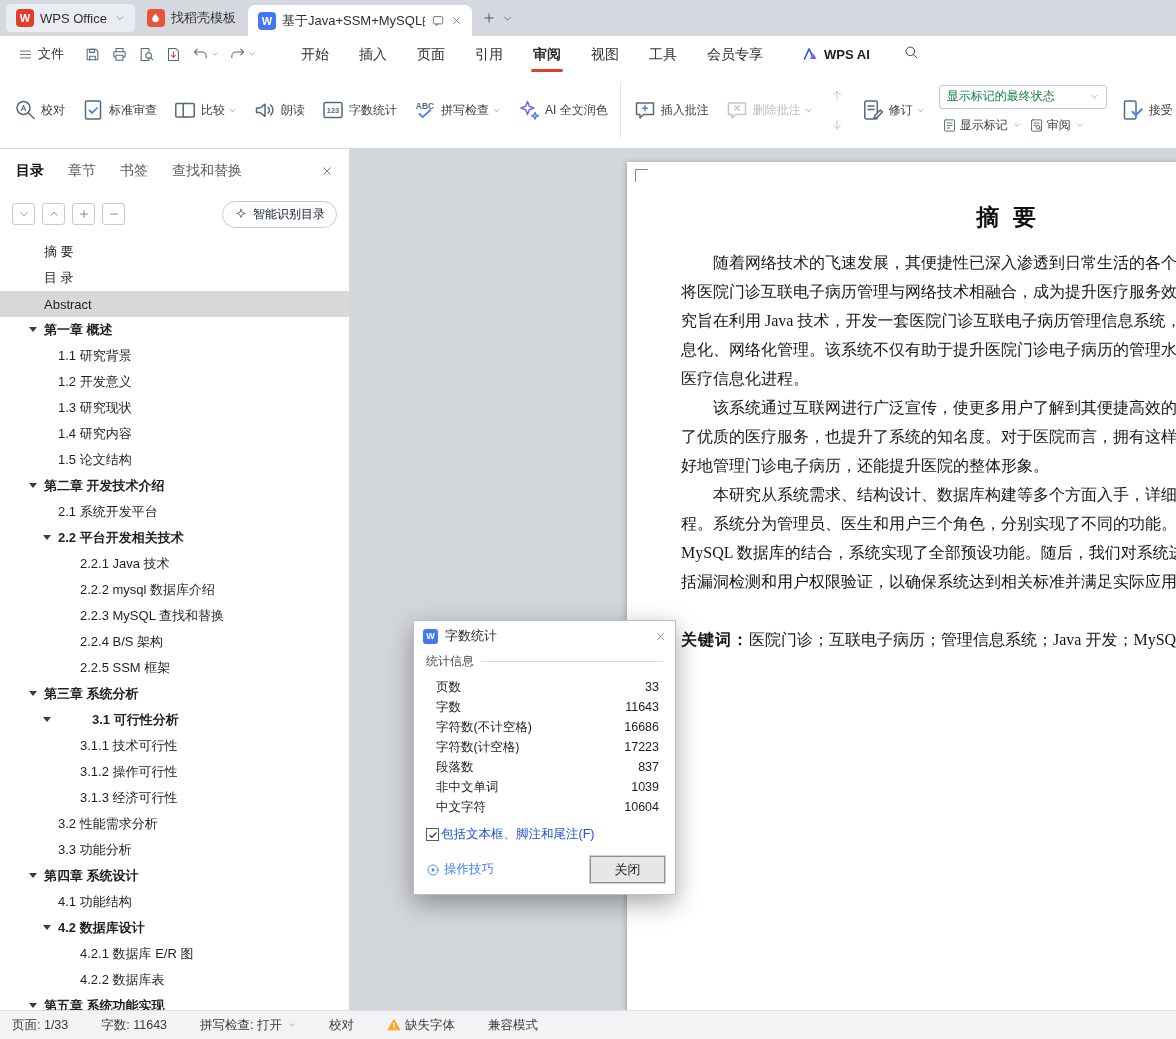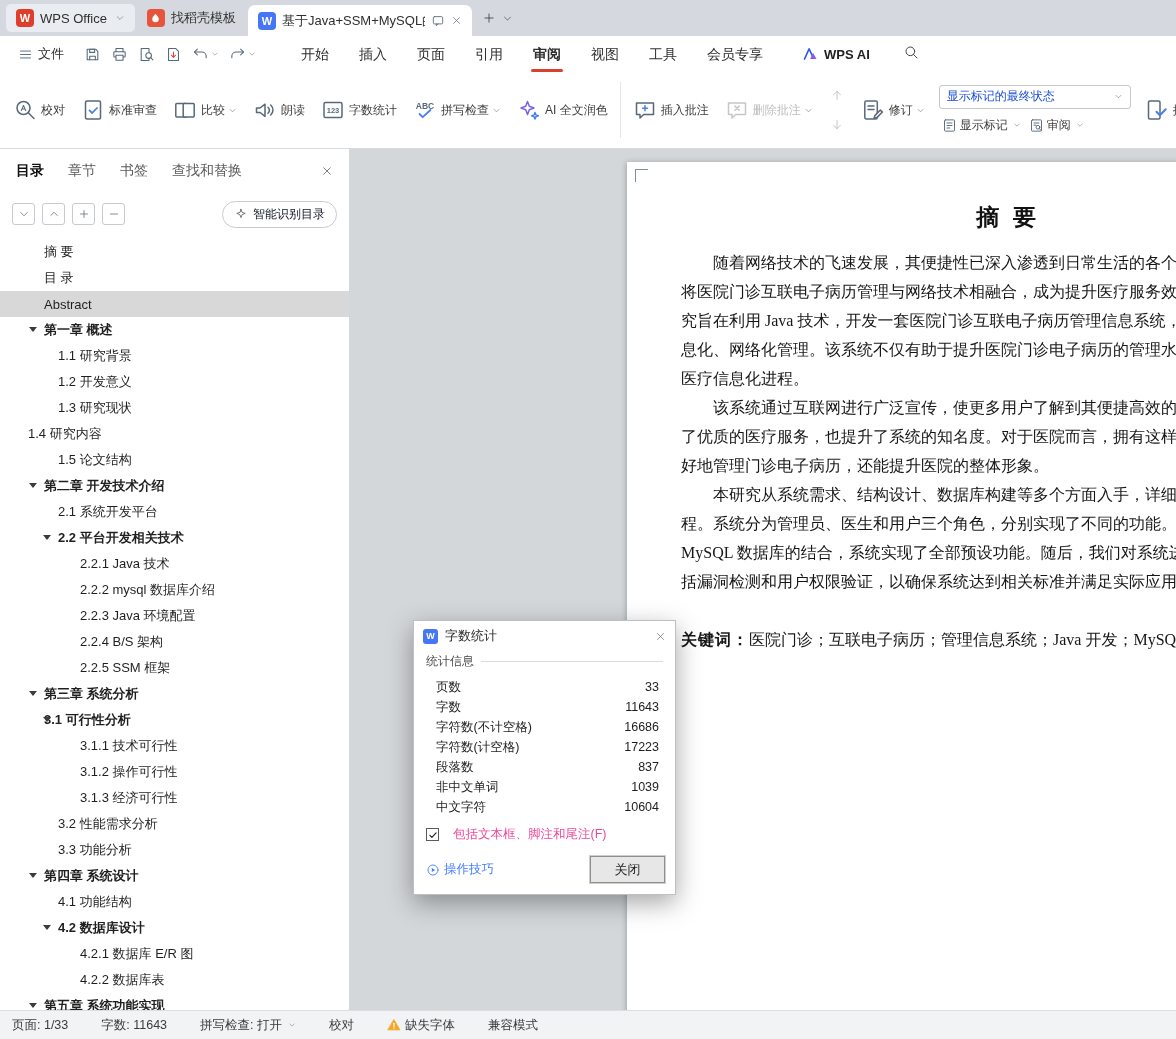--- a/index.html
+++ b/index.html
@@ -38,21 +38,21 @@
 .ribbon{height:77px;background:#fff;border-bottom:1px solid #d8dbde;display:flex;align-items:center;padding:0 5px;overflow:hidden;flex-wrap:nowrap}
 .rb-big{display:flex;flex-direction:row;align-items:center;justify-content:center;gap:4px;height:66px;padding:0 8px;border-radius:4px;font-size:12px;color:#3c3c3c;white-space:nowrap;flex:none}
 .rb-big .lbl{display:flex;align-items:center;gap:1px}
 .rb-big.disabled{color:#bdbdbd}
 .rb-big.disabled .icon{color:#c6c6c6}
 .rb-sep{width:1px;height:56px;background:#e3e5e8;margin:0 4px;flex:none}
 .rb-smallcol{display:flex;flex-direction:column;gap:8px;padding:0 4px;flex:none}
 .rb-smallbtn{width:24px;height:22px;display:flex;align-items:center;justify-content:center;border-radius:3px}
 .rb-smallbtn.disabled .icon{color:#c6c6c6}
 .rb-revision{display:flex;flex-direction:column;gap:6px;margin:0 6px;flex:none}
-.rb-combo{width:192px;height:24px;border:1px solid #c4c8cc;border-radius:3px;display:flex;align-items:center;justify-content:space-between;padding:0 7px;font-size:12px;color:#1d4ed8;background:#fff}
+.rb-combo{width:168px;height:24px;border:1px solid #c4c8cc;border-radius:3px;display:flex;align-items:center;justify-content:space-between;padding:0 7px;font-size:12px;color:#15803d;background:#fff}
 .rb-minis{display:flex;gap:2px}
 .rb-mini{display:flex;align-items:center;gap:3px;font-size:12px;color:#3c3c3c;padding:2px 3px;white-space:nowrap}
 .rb-convert{display:flex;flex-direction:column;gap:7px;padding:0 5px;flex:none}
 .rb-convrow{display:flex;align-items:center;gap:4px;font-size:12px;color:#3c3c3c;white-space:nowrap}
 
 .main{display:flex;height:861px}
 .sidebar{width:350px;background:#fff;border-right:1px solid #d4d7da;display:flex;flex-direction:column;flex:none}
 .sb-head{height:44px;display:flex;align-items:center;padding:0 16px;gap:24px;font-size:14px;color:#5a5a5a}
 .sb-tab.active{color:#111;font-weight:bold}
 .sb-close{margin-left:auto;color:#555;display:inline-flex}
@@ -74,21 +74,21 @@
 .doc-keywords{margin-top:29px}
 .doc-keywords b{letter-spacing:1px}
 
 .dialog{position:absolute;left:413px;top:620px;width:263px;background:#fff;border:1px solid #bcc0c4;box-shadow:0 8px 24px rgba(0,0,0,.35);z-index:40}
 .dlg-title{height:30px;display:flex;align-items:center;padding:0 9px;gap:7px;font-size:13px;color:#2c2c2c}
 .dlg-x{margin-left:auto;color:#666;display:inline-flex}
 .dlg-body{padding:2px 12px 4px}
 .dlg-group{display:flex;align-items:center;gap:7px;font-size:12px;color:#4a4a4a;margin-bottom:7px}
 .dlg-group .line{flex:1;height:1px;background:#dcdcdc}
 .dlg-row{display:flex;justify-content:space-between;font-size:12.5px;color:#1e1e1e;height:20px;align-items:center;padding-left:10px;padding-right:4px}
-.dlg-check{display:flex;align-items:center;gap:14px;font-size:12.5px;color:#ec4899;margin:9px 0 2px}
+.dlg-check{display:flex;align-items:center;gap:2px;font-size:12.5px;color:#1d4ed8;margin:9px 0 2px}
 .cbx{width:13px;height:13px;border:1px solid #5a5a5a;background:#fff;display:inline-flex;align-items:center;justify-content:center;color:#1a1a1a}
 .dlg-footer{display:flex;align-items:center;justify-content:space-between;padding:7px 10px 11px 12px}
 .dlg-tips{display:flex;align-items:center;gap:4px;color:#3e7bfa;font-size:12.5px}
 .dlg-tips .icon{color:#3e7bfa}
 .dlg-close-btn{width:75px;height:27px;background:#e7e7e7;border:1px solid #8f8f8f;outline:1px solid #cfcfcf;font-size:13px;color:#1e1e1e;font-family:inherit}
 
 .statusbar{position:absolute;left:0;bottom:0;width:100%;height:29px;background:#f1f3f4;border-top:1px solid #dcdfe2;display:flex;align-items:center;padding:0 12px;gap:33px;font-size:12.5px;color:#3a3a3a;z-index:30}
 .sb-item{display:flex;align-items:center;gap:4px;white-space:nowrap}
 </style>
 </head>
@@ -608,21 +608,21 @@
         </div>
         <div class="toc-row" style="padding-left: 58px;">
           <span>1.1 研究背景</span>
         </div>
         <div class="toc-row" style="padding-left: 58px;">
           <span>1.2 开发意义</span>
         </div>
         <div class="toc-row" style="padding-left: 58px;">
           <span>1.3 研究现状</span>
         </div>
-        <div class="toc-row" style="padding-left: 28px; text-align: center;">
+        <div class="toc-row" style="padding-left: 58px; text-align: center;">
           <span>1.4 研究内容</span>
         </div>
         <div class="toc-row" style="padding-left: 58px;">
           <span>1.5 论文结构</span>
         </div>
         <div class="toc-row bold" style="padding-left: 44px;">
           <span class="tri" style="left: 29px;"></span>
           <span>第二章 开发技术介绍</span>
         </div>
         <div class="toc-row" style="padding-left: 58px;">
@@ -632,33 +632,33 @@
           <span class="tri" style="left: 43px;"></span>
           <span>2.2 平台开发相关技术</span>
         </div>
         <div class="toc-row" style="padding-left: 80px;">
           <span>2.2.1 Java 技术</span>
         </div>
         <div class="toc-row" style="padding-left: 80px;">
           <span>2.2.2 mysql 数据库介绍</span>
         </div>
         <div class="toc-row" style="padding-left: 80px;">
-          <span>2.2.3 Java 环境配置</span>
+          <span>2.2.3 MySQL 查找和替换</span>
         </div>
         <div class="toc-row" style="padding-left: 80px;">
           <span>2.2.4 B/S 架构</span>
         </div>
         <div class="toc-row" style="padding-left: 80px;">
           <span>2.2.5 SSM 框架</span>
         </div>
         <div class="toc-row bold" style="padding-left: 44px;">
           <span class="tri" style="left: 29px;"></span>
           <span>第三章 系统分析</span>
         </div>
-        <div class="toc-row bold" style="padding-left: 44px;">
+        <div class="toc-row bold" style="padding-left: 92px;">
           <span class="tri" style="left: 43px;"></span>
           <span>3.1 可行性分析</span>
         </div>
         <div class="toc-row" style="padding-left: 80px;">
           <span>3.1.1 技术可行性</span>
         </div>
         <div class="toc-row" style="padding-left: 80px;">
           <span>3.1.2 操作可行性</span>
         </div>
         <div class="toc-row" style="padding-left: 80px;">

